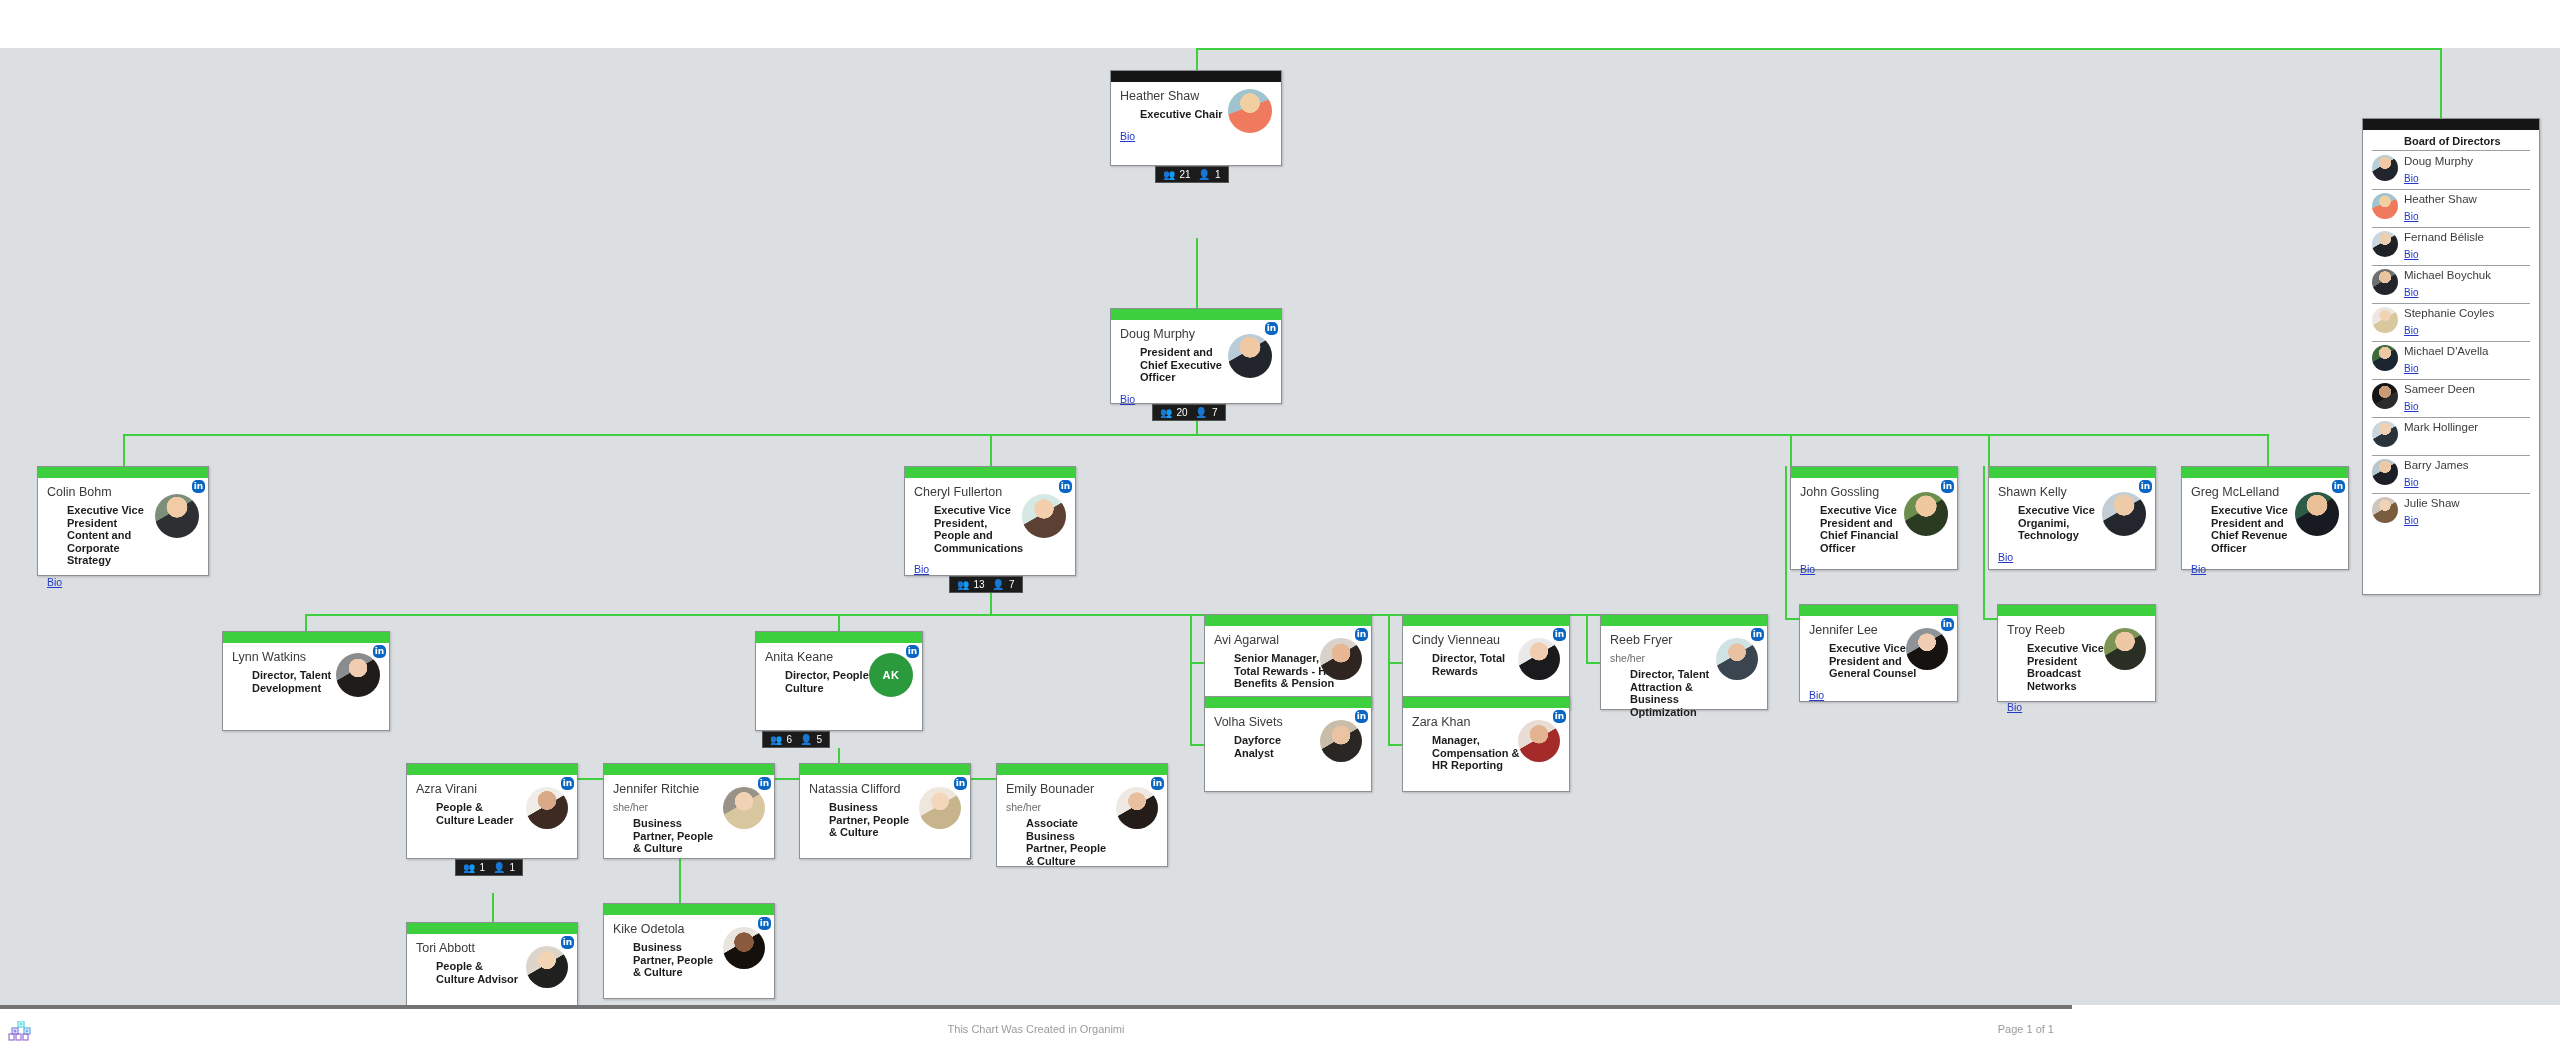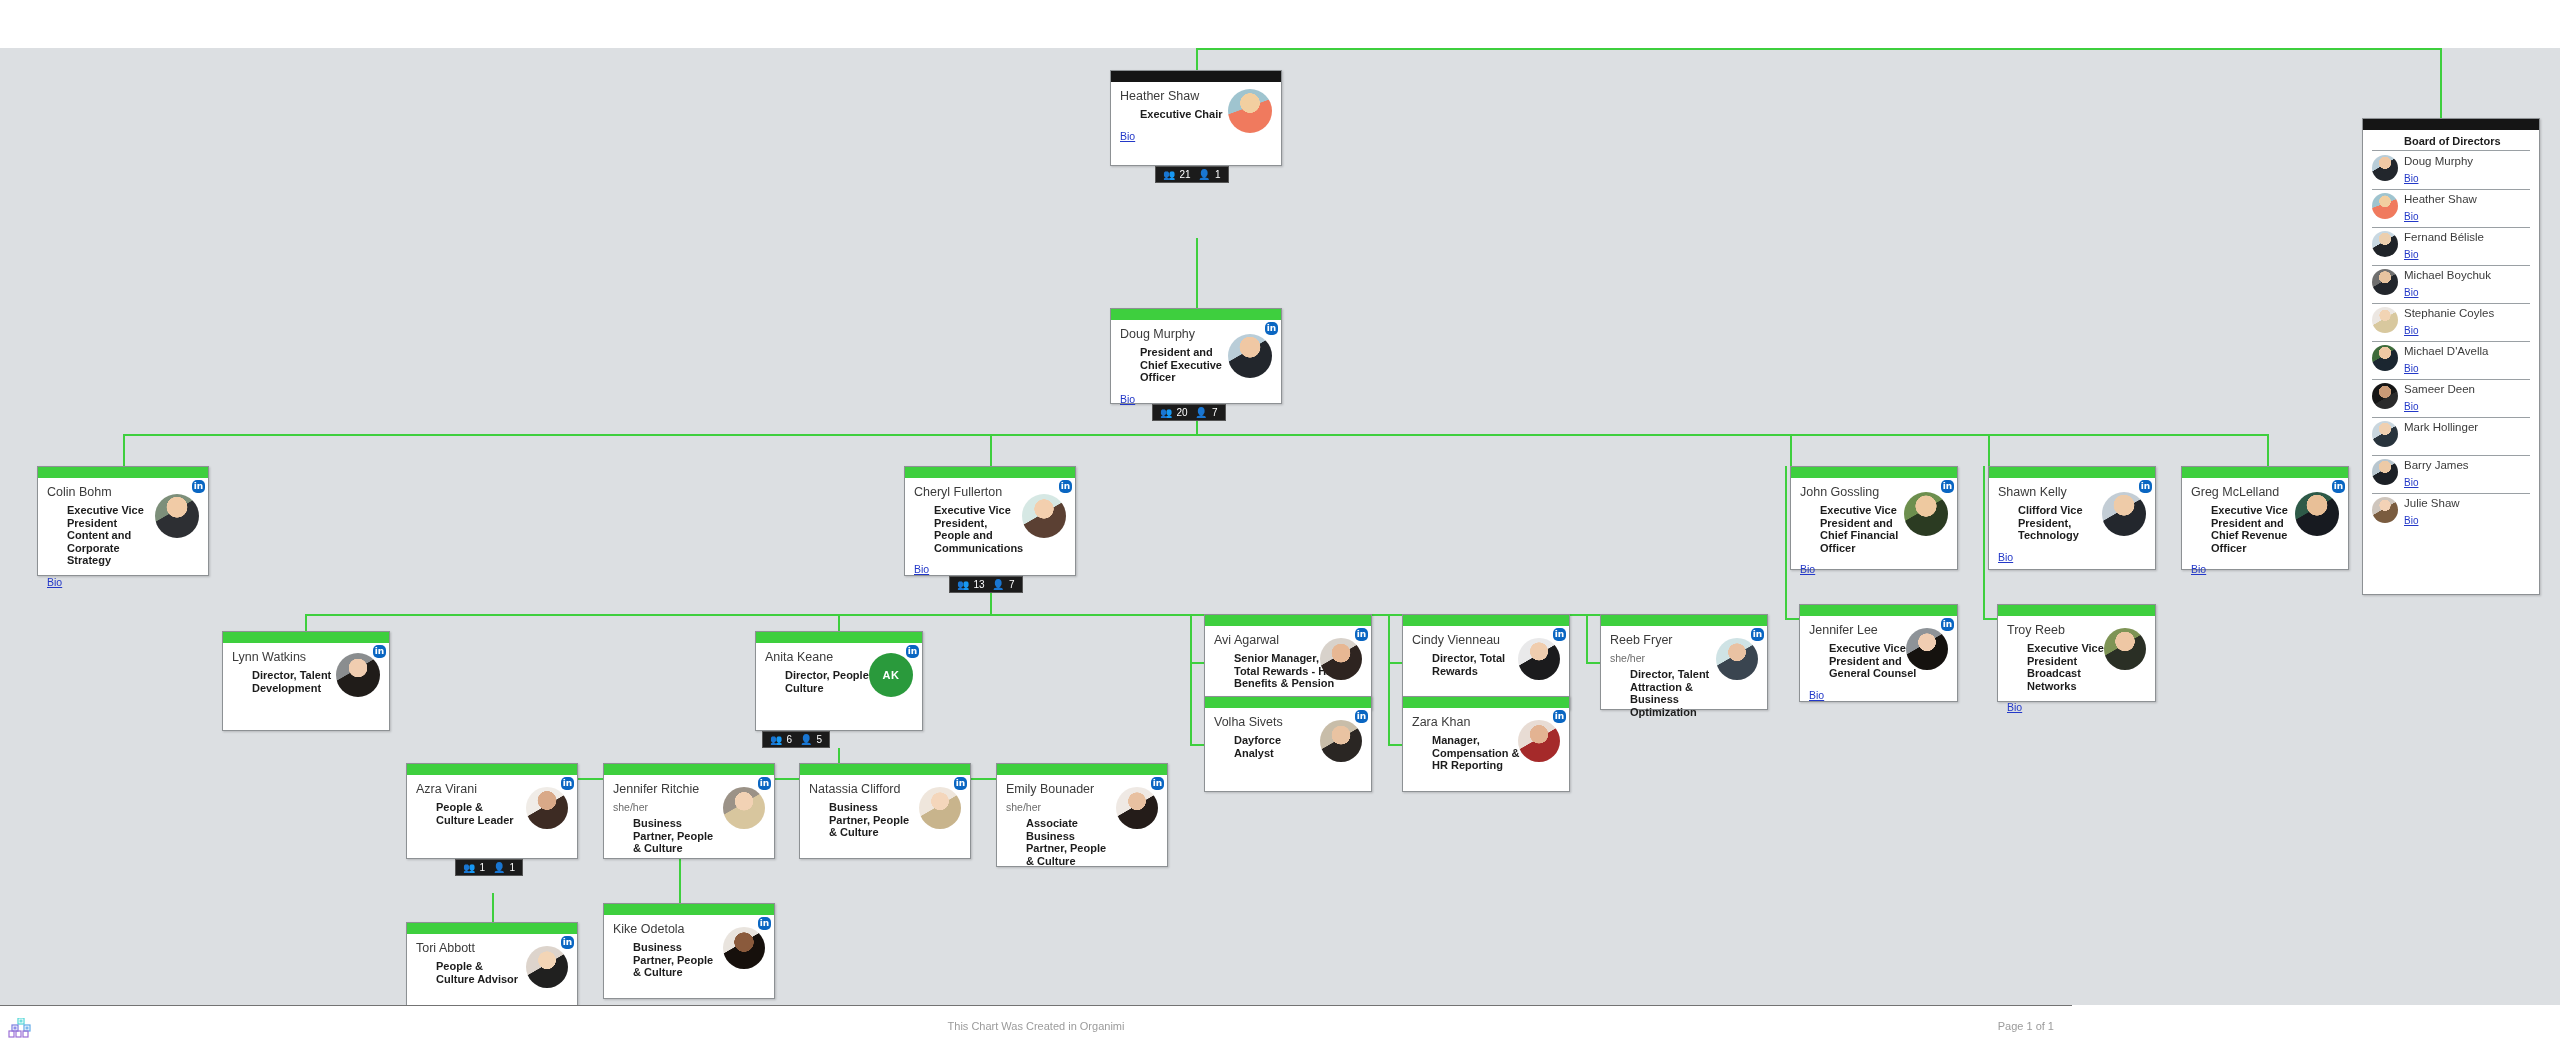--- a/index.html
+++ b/index.html
@@ -137,21 +137,21 @@
   .board-name { font-size: 11.5px; color: #3b3b3b; line-height: 14px; }
   .board-bio {
     font-size: 10px; color: #2338c8; text-decoration: underline;
     line-height: 12px; display: inline-block; cursor: pointer;
   }
 
   
   #footer {
     position: absolute; left: 0; top: 1005px;
     width: 2072px; height: 42px; background: #ffffff;
-    border-top: 1px solid #737373;
+    border-top: 4px solid #737373;
   }
   #footer-center {
     position: absolute; left: 0; right: 0; top: 14px;
     text-align: center; font-size: 11px; color: #9b9b9b;
   }
   #footer-right {
     position: absolute; right: 18px; top: 14px;
     font-size: 11px; color: #9b9b9b;
   }
   #footer-logo {
@@ -288,21 +288,21 @@
         <div class="card-bio">Bio</div>
         <div class="avatar" style="right:9px; top:14px; width:44px; height:44px; background:radial-gradient(circle at 50% 32%, #eec9a0 0 28%, transparent 29%), linear-gradient(150deg,#6d8f4e 0 42%, #2b3b22 43% 100%);"></div>
       </div>
     </div>
 
     <div class="card" style="left:1988px; top:418px; width:168px; height:104px;">
       <div class="card-bar"></div>
       <div class="card-body">
         <div class="li-badge">in</div>
         <div class="card-name">Shawn Kelly</div>
-        <div class="card-title">Clifford Vice President, Technology</div>
+        <div class="card-title">Executive Vice Organimi, Technology</div>
         <div class="card-bio">Bio</div>
         <div class="avatar" style="right:9px; top:14px; width:44px; height:44px; background:radial-gradient(circle at 50% 30%, #eecba8 0 27%, transparent 28%), linear-gradient(150deg,#c3cdd5 0 42%, #23272d 43% 100%);"></div>
       </div>
     </div>
 
     <div class="card" style="left:2181px; top:418px; width:168px; height:104px;">
       <div class="card-bar"></div>
       <div class="card-body">
         <div class="li-badge">in</div>
         <div class="card-name">Greg McLelland</div>

